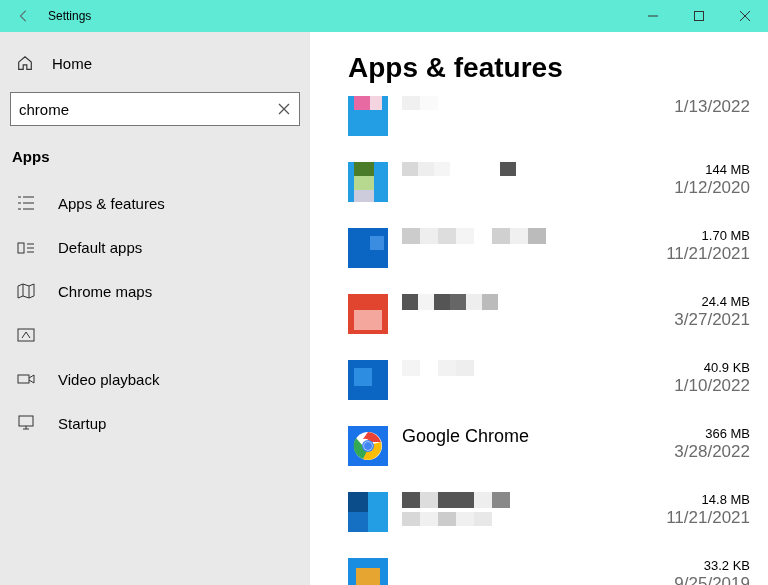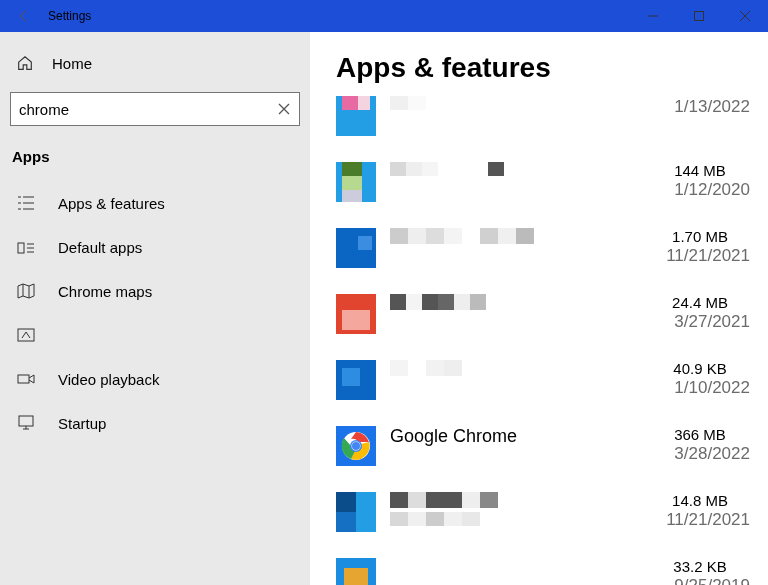--- a/index.html
+++ b/index.html
@@ -9,21 +9,21 @@
     color: #000;
     background: #fff;
     width: 768px;
     height: 585px;
     overflow: hidden;
     display: flex;
     flex-direction: column;
   }
   .titlebar {
     height: 32px;
-    background: #1d4ed8;
+    background: #5eead4;
     display: flex;
     align-items: center;
     padding-left: 8px;
     position: relative;
   }
   .back-btn {
     width: 32px; height: 32px;
     display: flex; align-items: center; justify-content: center;
     color: #555;
   }
@@ -38,20 +38,21 @@
   }
   .win-btn {
     width: 46px; height: 32px;
     display: flex; align-items: center; justify-content: center;
     color: #333;
   }
   .body {
     display: flex;
     flex: 1;
     overflow: hidden;
+    gap: 12px;
   }
   .sidebar {
     width: 310px;
     background: #e9e9e9;
     padding: 12px 0 0 0;
   }
   .home-row {
     display: flex;
     align-items: center;
     padding: 10px 16px;
@@ -112,21 +113,21 @@
     width: 40px; height: 40px;
     margin-right: 14px;
     flex-shrink:0;
   }
   .app-name-col { flex:1; padding-top:0px;}
   .app-name { font-size: 18px; }
   .app-meta {
     text-align: right;
     min-width: 100px;
   }
-  .app-size { font-size: 15px; color:#000;text-align:center; }
+  .app-size { font-size: 13px; color:#000; }
   .app-date { font-size: 17px; color:#6b6b6b; margin-top:1px;}
   .pixelate { display:flex; flex-wrap:wrap; gap:0; }
   .px { display:inline-block; }
   svg { display:block; }
   .icon svg { width:18px; height:18px; }
   
   .main::-webkit-scrollbar { width: 4px; }
   .main::-webkit-scrollbar-thumb { background:#c0c0c0; }
 </style>
 </head>

